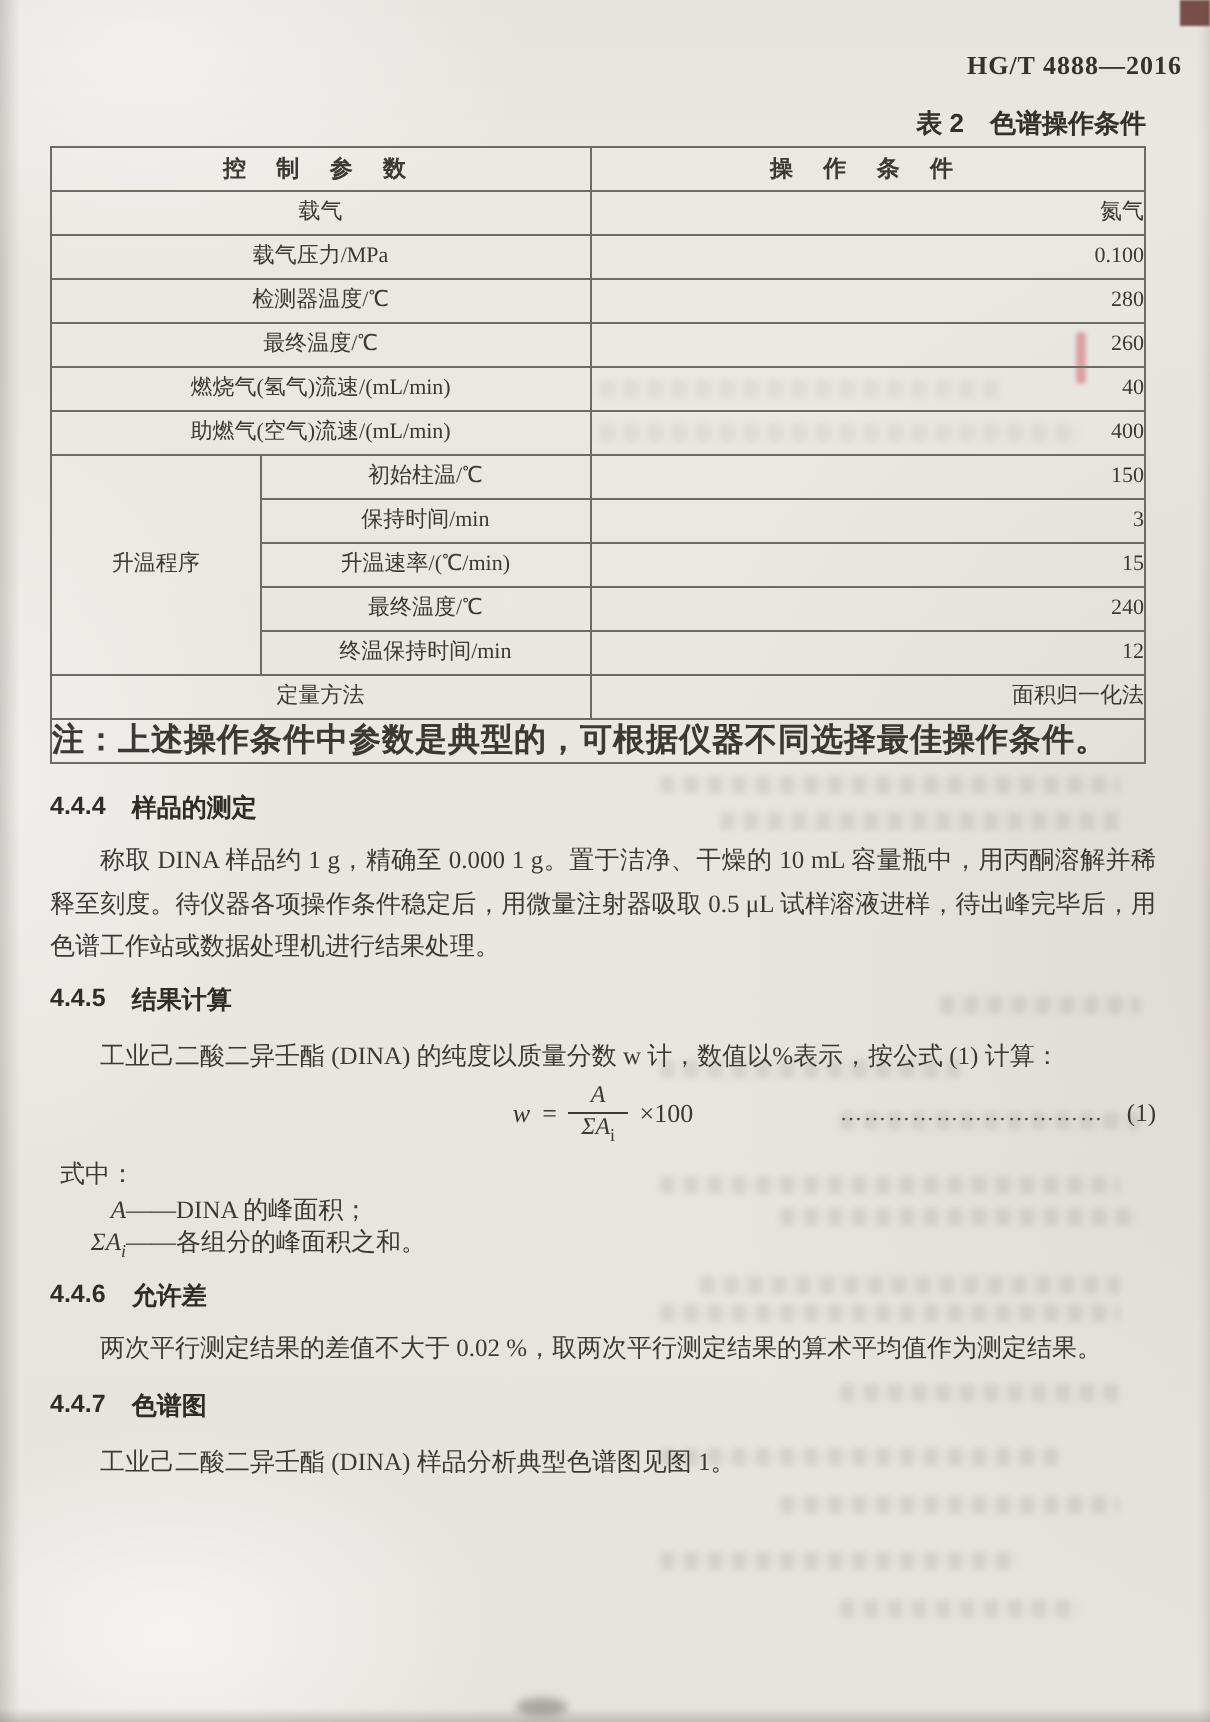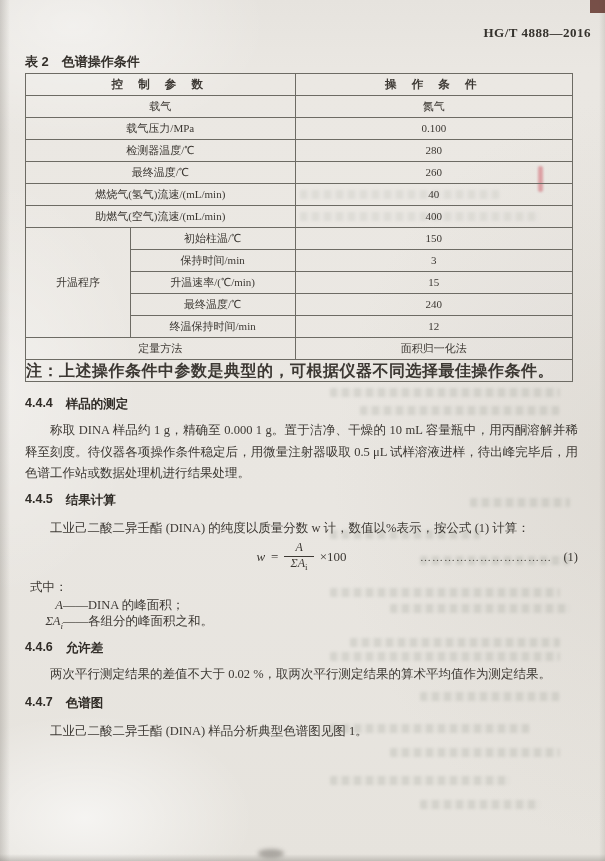--- a/index.html
+++ b/index.html
@@ -17,32 +17,32 @@
   .edge-left{position:absolute;left:0;top:0;width:10px;height:100%;
       background:linear-gradient(90deg,rgba(115,110,102,.28),rgba(115,110,102,0));}
   .edge-bottom{position:absolute;left:0;bottom:0;width:100%;height:7px;
       background:linear-gradient(0deg,rgba(105,100,93,.30),rgba(105,100,93,0));}
   .edge-right{position:absolute;right:0;top:0;width:6px;height:100%;
       background:linear-gradient(270deg,rgba(150,140,132,.22),rgba(150,140,132,0));}
 
   .std-number{position:absolute;top:25px;right:14px;font-weight:bold;font-size:13px;
       letter-spacing:.5px;color:#35322d;}
 
-  .table-caption{position:absolute;left:25px;top:53px;width:548px;text-align:left;
+  .table-caption{position:absolute;left:25px;top:53px;width:548px;text-align:right;
       font-family:"Liberation Sans", sans-serif;font-weight:bold;font-size:13px;color:#34302b;}
 
   table.cond{position:absolute;left:25px;top:73px;width:548px;border-collapse:collapse;
       font-size:11px;color:#3c3833;background:rgba(255,255,255,.06);}
   table.cond td, table.cond th{border:1px solid #6d6b64;}
   table.cond{border:1.5px solid #5f5d56;}
   table.cond th{height:21px;font-family:"Liberation Sans", sans-serif;font-weight:bold;
       letter-spacing:6px;font-size:11.5px;text-align:center;padding:0;}
   table.cond td{height:21px;padding:0;line-height:21px;}
   td.lbl{text-align:center;padding-left:9px;}
-  td.val{text-align:center;margin-top:24px;}
+  td.val{text-align:right;margin-top:24px;}
   td.prog{vertical-align:middle;}
   td.note{height:24px;font-weight:bold;padding-left:17px;font-size:16px;letter-spacing:.5px;}
 
   .sec-head{position:absolute;left:25px;width:553px;display:flex;gap:13px;
       font-family:"Liberation Sans", sans-serif;font-weight:bold;font-size:12.5px;color:#302c27;}
   .para{position:absolute;left:25px;width:553px;font-size:12.5px;line-height:21.5px;
       text-align:justify;text-indent:2em;color:#3c3833;}
 
   .formula-row{position:absolute;left:25px;top:538px;width:553px;height:38px;
       display:flex;align-items:center;}

